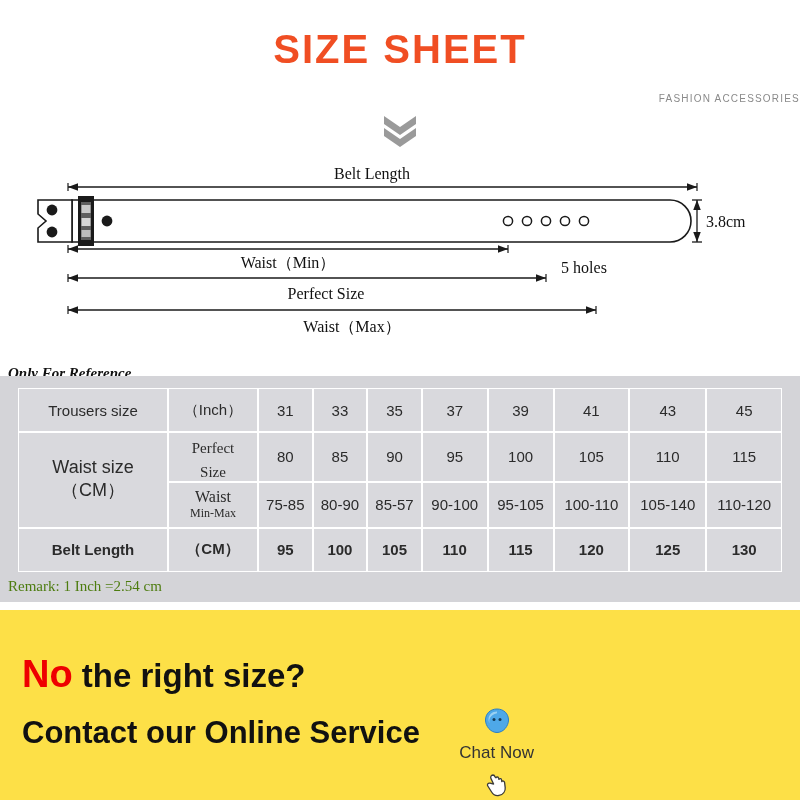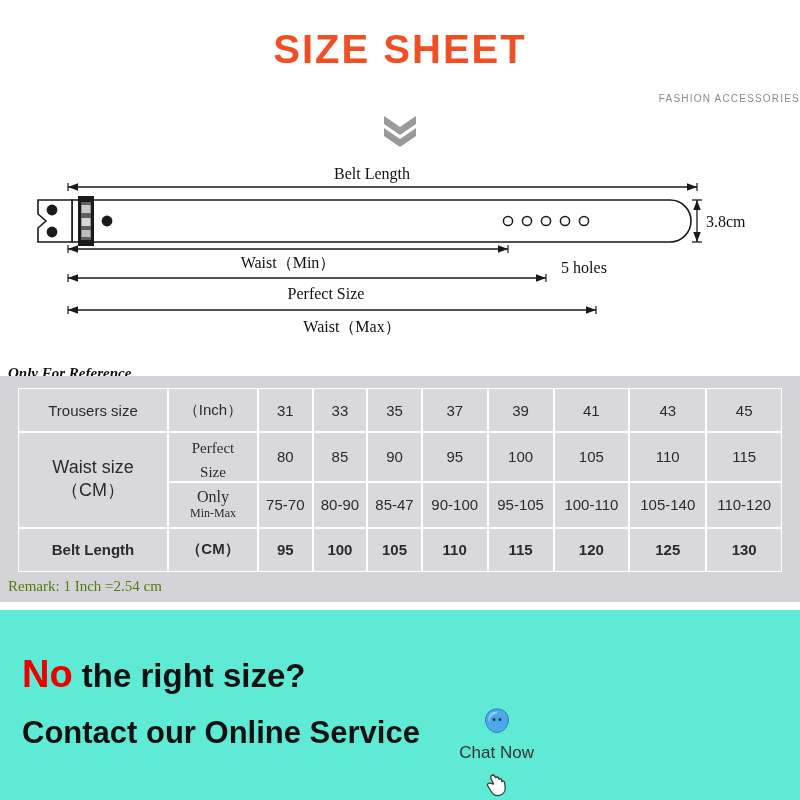--- a/index.html
+++ b/index.html
@@ -91,21 +91,21 @@
   .pf { display: block; line-height: 1.05; font-family: "Liberation Serif", serif; font-size: 15px; margin-top: 8px;}
 
   .remark {
     position: absolute; left: 8px; top: 578px;
     font-family: "Liberation Serif", serif;
     font-size: 15px;
     color: #4d7c0f;
   }
 
   
-  .footer { position: absolute; left: 0; top: 610px; width: 800px; height: 190px; background:#5eead4;}
+  .footer { position: absolute; left: 0; top: 610px; width: 800px; height: 190px; background:#fde047;}
   .line-no {
     position: absolute; left: 22px; top: 43px;
     font-family: "Liberation Sans", sans-serif;
     font-weight: bold;
     font-size: 33px;
     color: #111;
     white-space: nowrap;
   }
   .line-no .red { color: #ee0000; font-size: 38px; }
   .line-contact {
@@ -236,26 +236,26 @@
           <td class="num">85</td>
           <td class="num">90</td>
           <td class="num">95</td>
           <td class="num">100</td>
           <td class="num">105</td>
           <td class="num">110</td>
           <td class="num">115</td>
         </tr>
         <tr style="height:46px">
           <td>
-            <span class="waist-main">Only</span>
+            <span class="waist-main">Waist</span>
             <span class="waist-sub">Min-Max</span>
           </td>
-          <td class="num">75-70</td>
+          <td class="num">75-85</td>
           <td class="num">80-90</td>
-          <td class="num">85-47</td>
+          <td class="num">85-57</td>
           <td class="num">90-100</td>
           <td class="num">95-105</td>
           <td class="num">100-110</td>
           <td class="num">105-140</td>
           <td class="num">110-120</td>
         </tr>
         <tr style="height:44px">
           <td class="bold-serif">Belt Length</td>
           <td class="bold-serif">（CM）</td>
           <td class="bold-serif-num">95</td>

